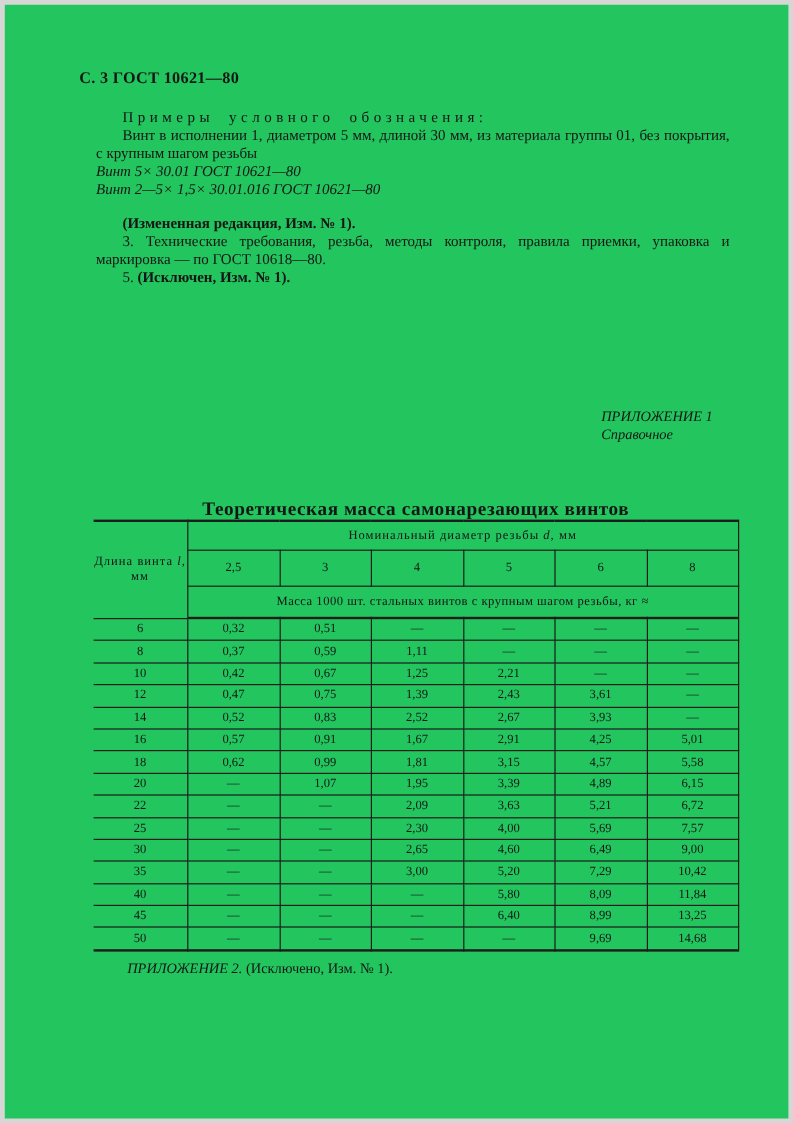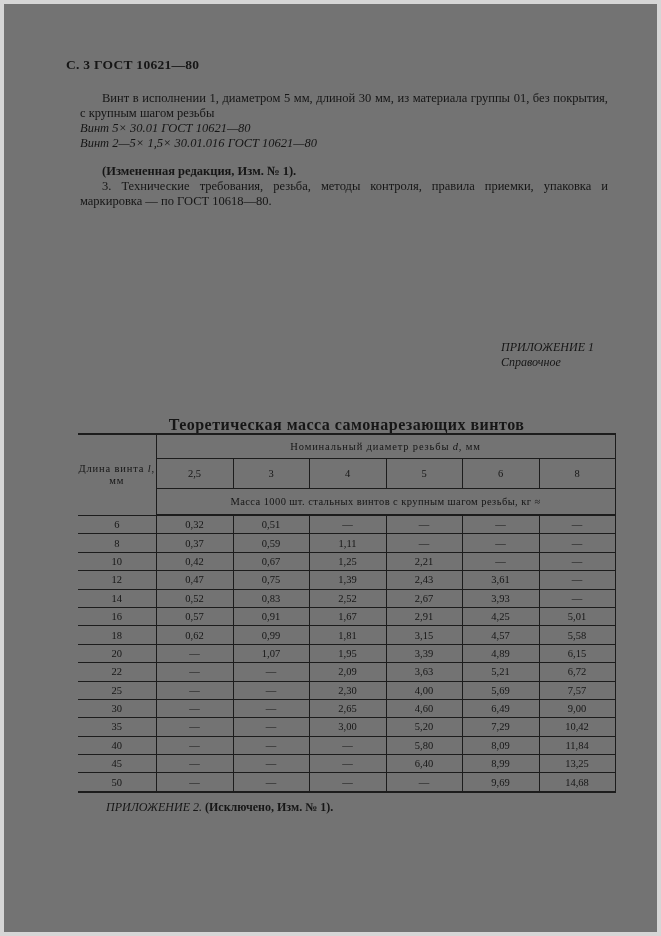--- a/index.html
+++ b/index.html
@@ -1,19 +1,19 @@
 <!DOCTYPE html>
 <html><head>
 <meta charset="utf-8">
 <style>
   html,body{margin:0;padding:0;background:#ffffff;}
   .page{
     position:relative;
     width:661px;height:936px;
-    background:#737373;
+    background:#22c55e;
     box-shadow: inset 0 0 0 4px #d6d6d6;
     font-family:"Liberation Serif","DejaVu Serif",serif;
     color:#161616;
     overflow:hidden;
   }
   .doc-header{
     position:absolute;left:66px;top:57px;
     font-size:13.5px;font-weight:bold;letter-spacing:0.02em;
   }
   .body-text{
@@ -70,36 +70,38 @@
   .tbl tbody td{
     border:1px solid #1c1c1c;
     font-size:10.5px;height:17.4px;
   }
   .tbl tbody td.c-len{border-left:none;}
   .tbl tbody tr:last-child td{border-bottom:none;}
   .appendix2{
     position:absolute;left:106px;top:800px;font-size:12px;
   }
   .appendix2 .ital{font-style:italic;}
-  .appendix2 .bold{font-weight:bold;margin-top:40px;}
+  .appendix2 .bold{font-weight:normal;margin-top:40px;}
   .var{font-style:italic;}
 </style>
 </head>
 <body>
 
 <div class="page">
 
   <div class="doc-header">С. 3 ГОСТ 10621—80</div>
 
   <div class="body-text">
+    <p class="examples-heading">Примеры условного обозначения:</p>
     <p class="para">Винт в исполнении 1, диаметром 5 мм, длиной 30 мм, из материала группы 01, без покрытия, с крупным шагом резьбы</p>
     <p class="designation">Винт 5× 30.01 ГОСТ 10621—80</p>
     <p class="designation">Винт 2—5× 1,5× 30.01.016 ГОСТ 10621—80</p>
     <p class="amended">(Измененная редакция, Изм. № 1).</p>
     <p class="item">3. Технические требования, резьба, методы контроля, правила приемки, упаковка и маркировка — по ГОСТ 10618—80.</p>
+    <p class="item"><span>5. </span><b>(Исключен, Изм. № 1).</b></p>
   </div>
 
   <div class="appendix1">
     <div>ПРИЛОЖЕНИЕ 1</div>
     <div>Справочное</div>
   </div>
 
   <div class="table-title">Теоретическая масса самонарезающих винтов</div>
 
   <table class="tbl">

